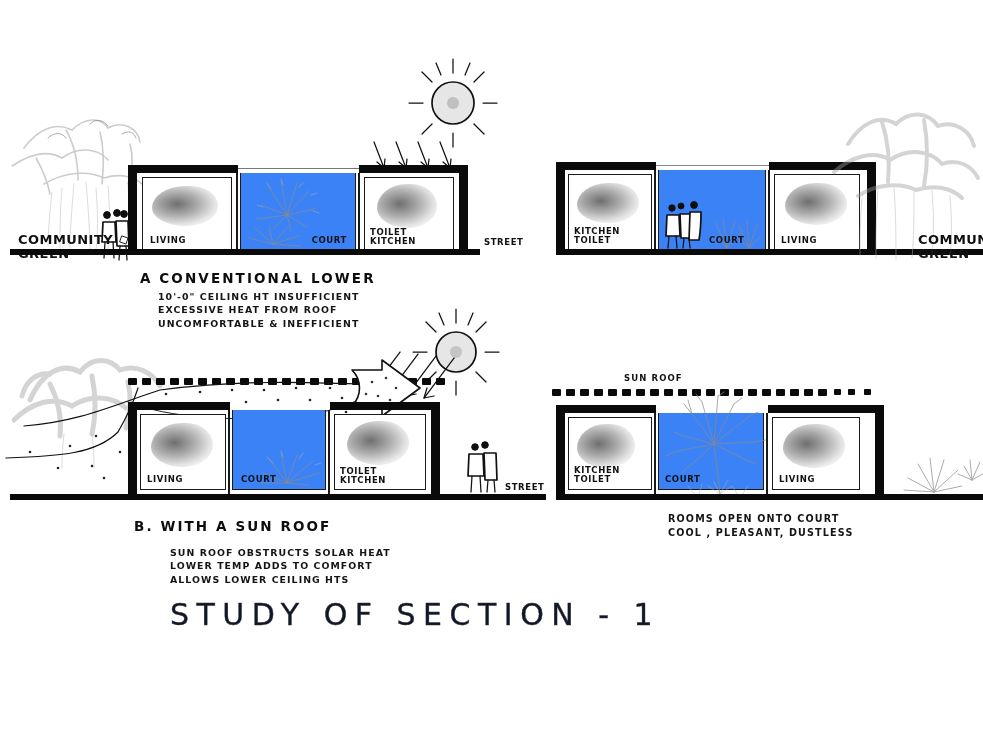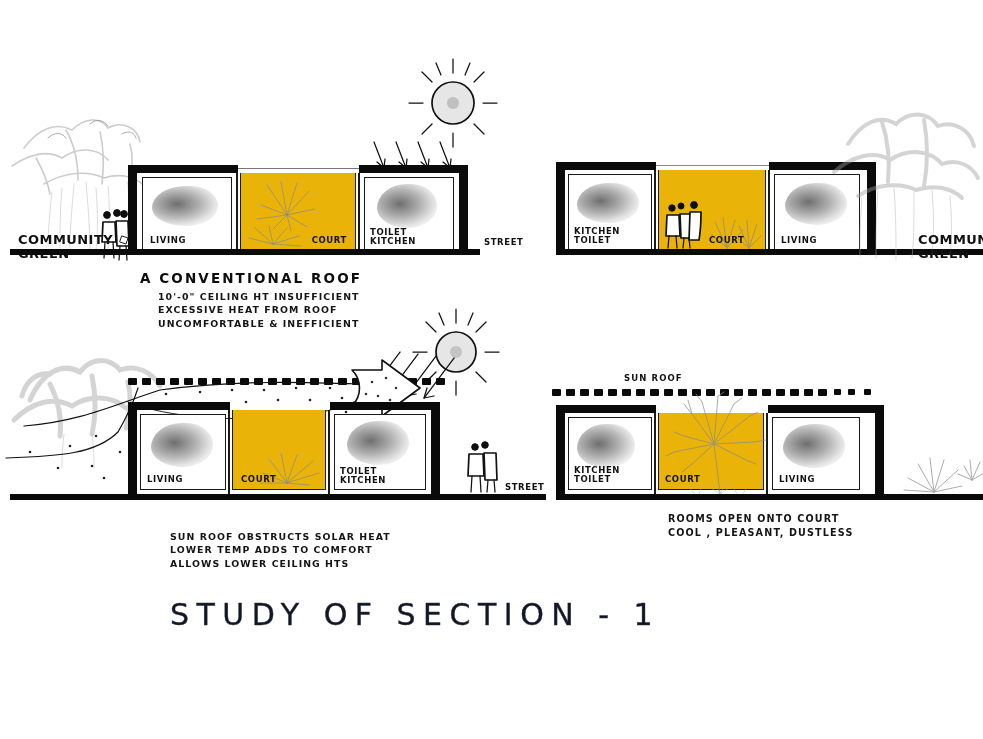--- a/index.html
+++ b/index.html
@@ -63,21 +63,21 @@
   .room{
     position:absolute;
     border:1.3px solid #1a1a1a;
     background:#fff;
     box-sizing:border-box;
   }
   .court{
     position:absolute;
     border:1.3px solid #1a1a1a;
     border-top:none;
-    background:#eab308;
+    background:#3b82f6;
     box-sizing:border-box;
   }
 
   
   .smudge{
     position:absolute;
     border-radius:50% 42% 48% 52%/55% 50% 50% 45%;
     background:radial-gradient(ellipse at 38% 45%,
         rgba(70,70,70,.78) 0%,
         rgba(110,110,110,.55) 38%,
@@ -280,21 +280,21 @@
         <path d="M96,106 C96,132 96,152 94,172"></path>
         <path d="M114,104 C116,130 116,150 114,170"></path>
         <path d="M132,110 C134,134 134,152 132,170"></path>
         <path d="M44,112 C42,136 42,154 42,170"></path>
       </g>
     </svg>
     <div class="lbl tiny abs" style="left:918px;top:233px;">COMMUNITY
 GREEN</div>
 
     <div class="abs" style="left:140px;top:270px;">
-      <div class="anno-head">A  CONVENTIONAL  ROOF</div>
+      <div class="anno-head">A  CONVENTIONAL  LOWER</div>
       <div class="anno-body" style="margin-top:4px;margin-left:18px;">10'-0" CEILING HT INSUFFICIENT
 EXCESSIVE HEAT FROM ROOF
 UNCOMFORTABLE &amp; INEFFICIENT</div>
     </div>
   </div>
 
   <div class="abs" style="left:0;top:300px;width:983px;height:300px;">
 
     <svg class="abs" width="92" height="92" style="left:410px;top:6px;">
       <g class="ink">
@@ -533,20 +533,21 @@
 
     <svg class="abs" width="90" height="46" style="left:900px;top:148px;">
       <g class="pencil">
         <path d="M34,44 L18,16 M34,44 L30,10 M34,44 L44,12 M34,44 L58,22
                  M34,44 L62,38 M34,44 L8,30 M34,44 L4,42"></path>
         <path d="M72,32 L64,18 M72,32 L70,12 M72,32 L80,14 M72,32 L86,24 M72,32 L58,26"></path>
       </g>
     </svg>
 
     <div class="abs" style="left:134px;top:218px;">
+      <div class="anno-head">B.   WITH  A  SUN  ROOF</div>
       <div class="anno-body" style="margin-top:12px;margin-left:36px;">SUN ROOF OBSTRUCTS SOLAR HEAT
 LOWER TEMP ADDS TO COMFORT
 ALLOWS LOWER CEILING HTS</div>
     </div>
 
     <div class="anno-right abs" style="left:668px;top:212px;">ROOMS OPEN ONTO COURT
 COOL , PLEASANT, DUSTLESS</div>
   </div>
 
   <div class="title abs" style="left:170px;top:597px;">STUDY  OF  SECTION - 1</div>

